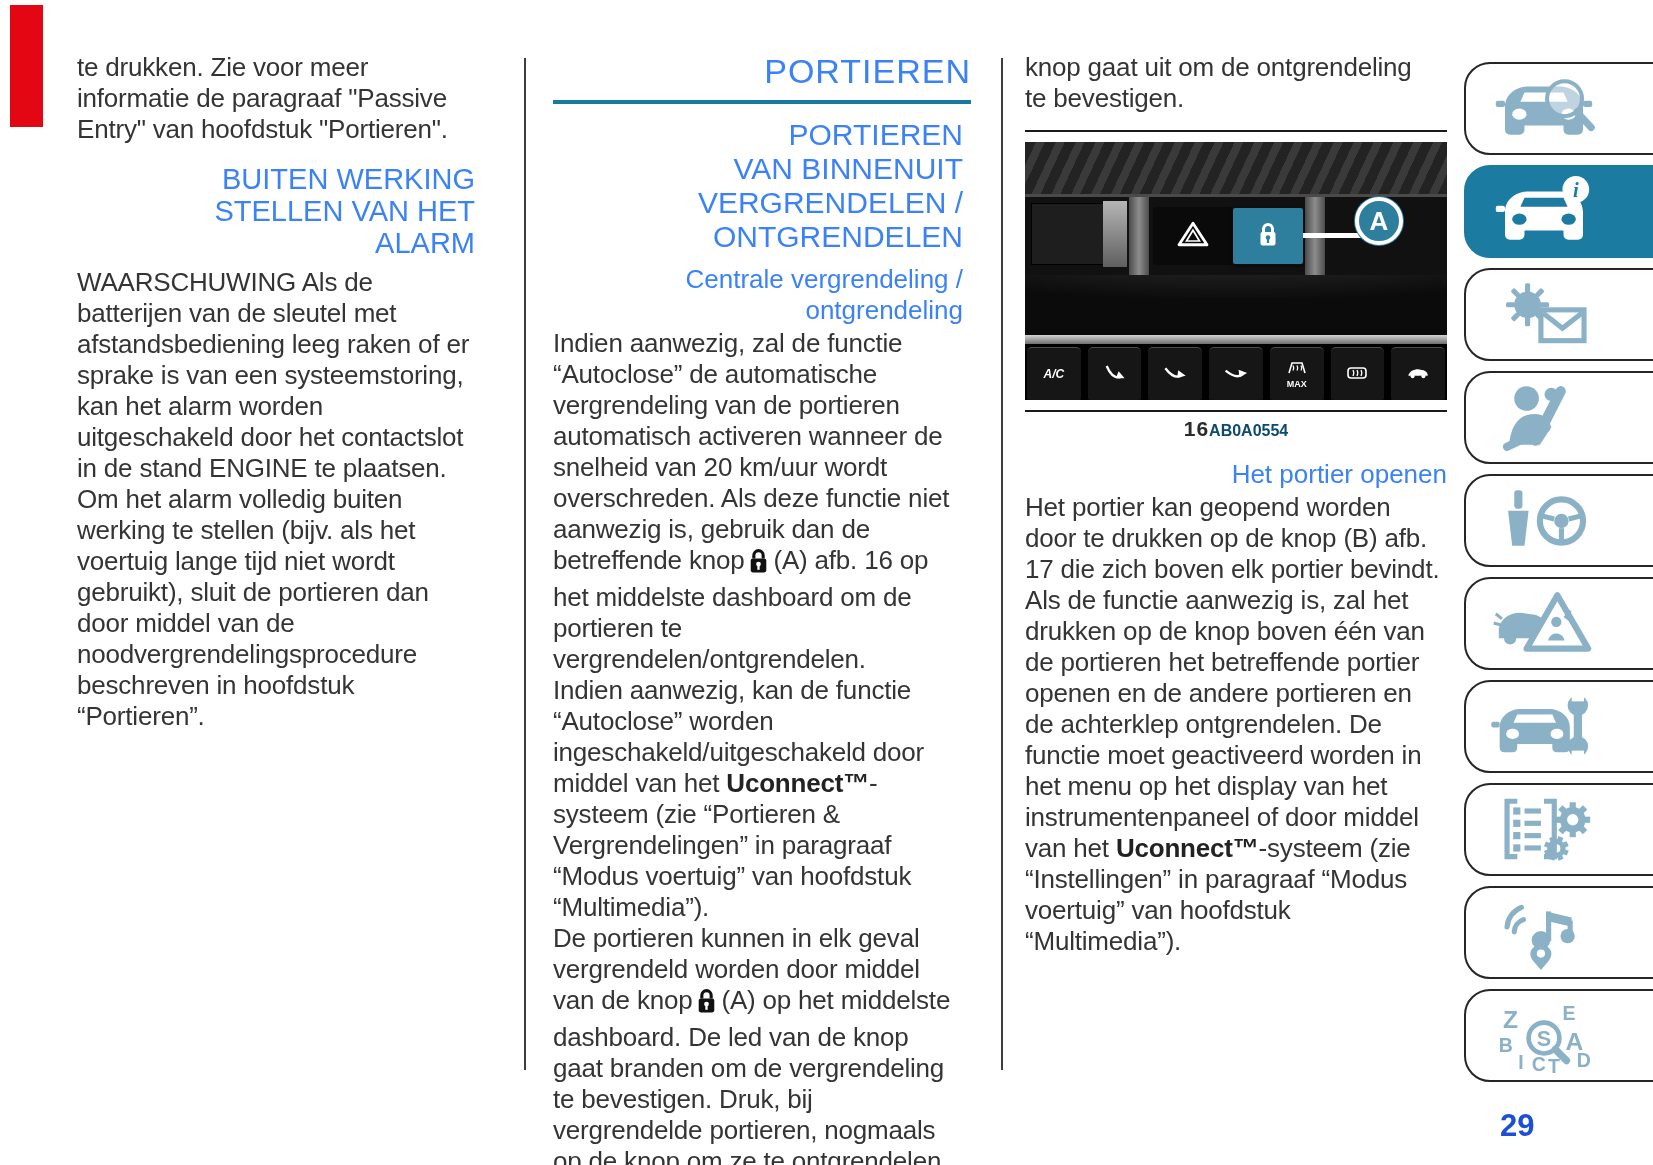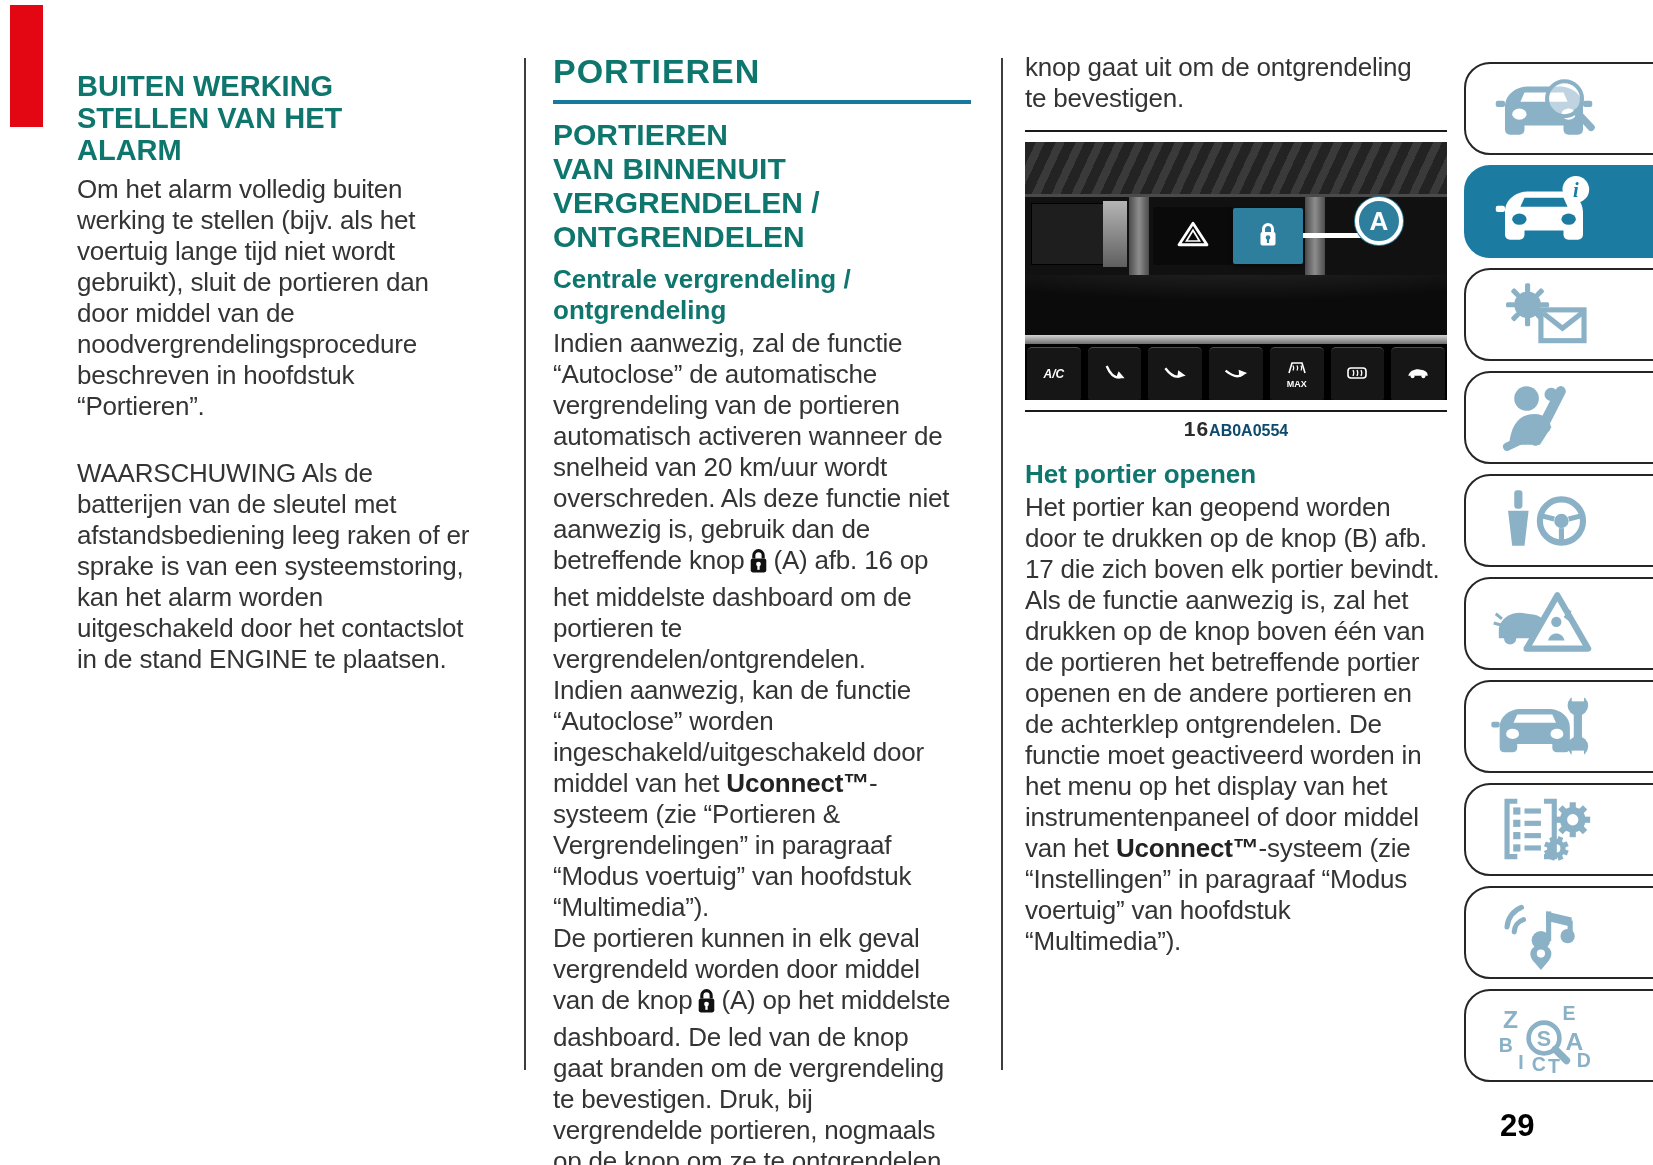--- a/index.html
+++ b/index.html
@@ -1,20 +1,20 @@
 <!DOCTYPE html>
 <html><head>
 <meta charset="utf-8">
 <style>
   html,body{margin:0;padding:0;background:#ffffff;}
   .page{position:relative;width:1653px;height:1165px;background:#fff;overflow:hidden;
         font-family:"Liberation Sans",sans-serif;color:#323232;}
   
   .body{font-size:26px;line-height:31px;letter-spacing:-0.2px;color:#343434;margin:0;}
-  .h-teal{color:#0f766e;font-weight:bold;margin:0;}
+  .h-teal{color:#3b82f6;font-weight:normal;margin:0;text-align:right;}
   .prewrap{white-space:pre-line;}
   
   .col{position:absolute;top:52px;}
   .col1{left:77px;width:398px;}
   .col2{left:553px;width:410px;}
   .col3{left:1025px;width:422px;}
   .divider{position:absolute;top:58px;height:1012px;width:2px;background:#3d3d3d;}
   .d1{left:524px;}
   .d2{left:1001px;}
   .h1-title{font-size:34px;letter-spacing:1px;padding-bottom:9px;border-bottom:4px solid #17799e;
@@ -64,37 +64,38 @@
   .tab{position:absolute;left:1464px;width:216px;height:93px;background:#fff;
        border:2px solid #262626;border-radius:26px;box-sizing:border-box;
        display:flex;align-items:center;padding-left:14px;color:#8ab1c6;--bg:#ffffff;}
   .tab.active{background:#1b7ba0;border-color:#1b7ba0;color:#ffffff;--bg:#1b7ba0;}
   .tab svg{width:128px;height:78px;}
   .tab .bgf{fill:var(--bg);}
   .t1{top:62px;} .t2{top:165px;} .t3{top:268px;} .t4{top:371px;} .t5{top:474px;}
   .t6{top:577px;} .t7{top:680px;} .t8{top:783px;} .t9{top:886px;} .t10{top:989px;}
   
   .red-tab{position:absolute;left:10px;top:5px;width:33px;height:122px;background:#e30613;}
-  .pagenum{position:absolute;left:1500px;top:1108px;font-size:31px;font-weight:bold;color:#000000;}
+  .pagenum{position:absolute;left:1500px;top:1108px;font-size:31px;font-weight:bold;color:#1d4ed8;}
 </style>
 </head>
 <body>
 
 <div class="page">
 
   <div class="red-tab"></div>
   <div class="divider d1"></div>
   <div class="divider d2"></div>
 
   <section class="col col1">
+    <p class="body">te drukken. Zie voor meer informatie de paragraaf "Passive Entry" van hoofdstuk "Portieren".</p>
     <h2 class="h-teal h2-sub prewrap">BUITEN WERKING
 STELLEN VAN HET
 ALARM</h2>
+    <p class="body">WAARSCHUWING Als de batterijen van de sleutel met afstandsbediening leeg raken of er sprake is van een systeemstoring, kan het alarm worden uitgeschakeld door het contactslot in de stand ENGINE te plaatsen.</p>
     <p class="body gap-after">Om het alarm volledig buiten werking te stellen (bijv. als het voertuig lange tijd niet wordt gebruikt), sluit de portieren dan door middel van de noodvergrendelingsprocedure beschreven in hoofdstuk “Portieren”.</p>
-    <p class="body">WAARSCHUWING Als de batterijen van de sleutel met afstandsbediening leeg raken of er sprake is van een systeemstoring, kan het alarm worden uitgeschakeld door het contactslot in de stand ENGINE te plaatsen.</p>
   </section>
 
   <section class="col col2">
     <h1 class="h-teal h1-title">PORTIEREN</h1>
     <h2 class="h-teal h2-sub prewrap">PORTIEREN
 VAN BINNENUIT
 VERGRENDELEN /
 ONTGRENDELEN</h2>
     <h3 class="h-teal h3-small prewrap">Centrale vergrendeling /
 ontgrendeling</h3>

